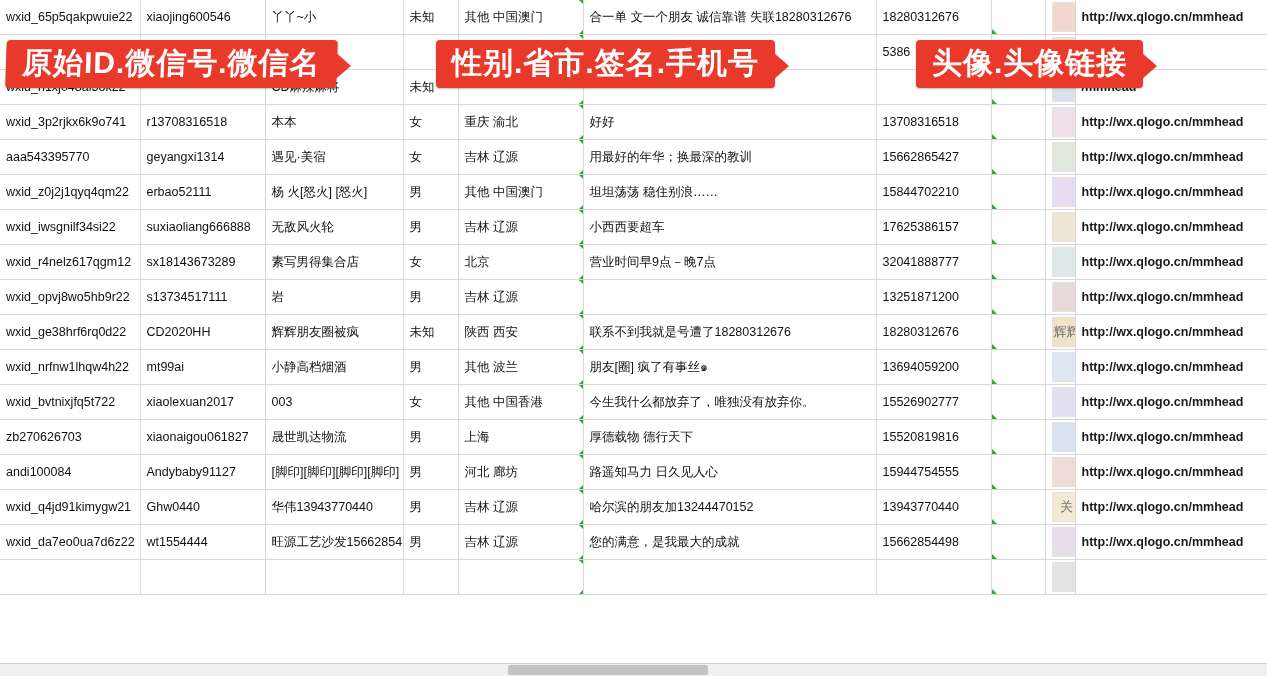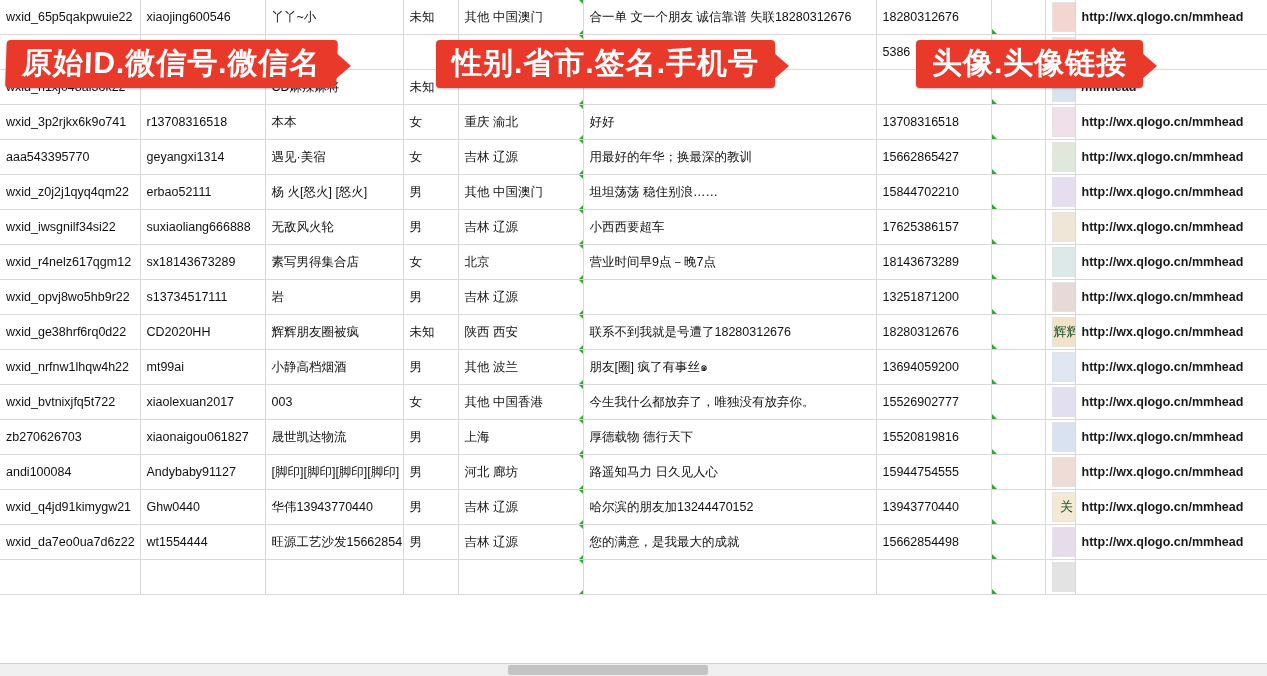--- a/index.html
+++ b/index.html
@@ -57,21 +57,21 @@
   .avatar {
     width: 30px;
     height: 30px;
     display: inline-block;
     vertical-align: middle;
     border: 1px solid #e3e3e3;
     box-sizing: border-box;
     font-size: 13px;
     line-height: 28px;
     text-align: center;
-    color: #14532d;
+    color: #737373;
     overflow: hidden;
   }
   td.link-cell {
     color: #1a1a1a;
     font-weight: bold;
   }
   td.num { }
   
   td.marker {
     position: relative;
@@ -271,21 +271,21 @@
           <td class="avatar-cell"><span class="avatar" style="background: rgb(240, 230, 216);"></span></td>
           <td class="link-cell">http://wx.qlogo.cn/mmhead</td>
         </tr>
         <tr>
           <td>wxid_r4nelz617qgm12</td>
           <td>sx18143673289</td>
           <td>素写男得集合店</td>
           <td>女</td>
           <td class="marker">北京</td>
           <td>营业时间早9点－晚7点</td>
-          <td class="num">18143673289</td>
+          <td class="num">32041888777</td>
           <td class="mark2"></td>
           <td class="avatar-cell"><span class="avatar" style="background: rgb(221, 233, 233);"></span></td>
           <td class="link-cell">http://wx.qlogo.cn/mmhead</td>
         </tr>
         <tr>
           <td>wxid_opvj8wo5hb9r22</td>
           <td>s13734517111</td>
           <td>岩</td>
           <td>男</td>
           <td class="marker">吉林 辽源</td>

